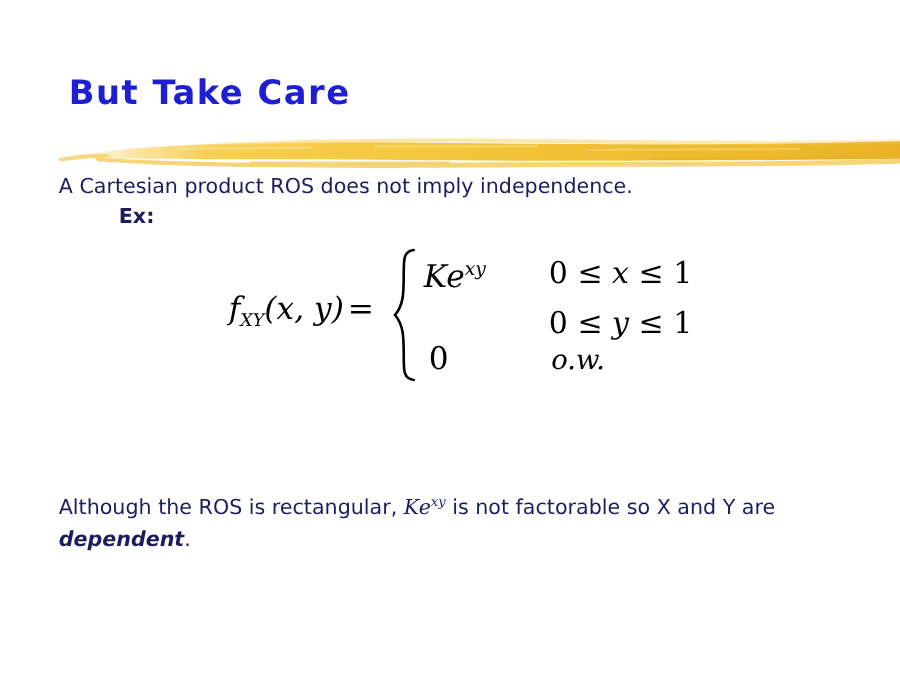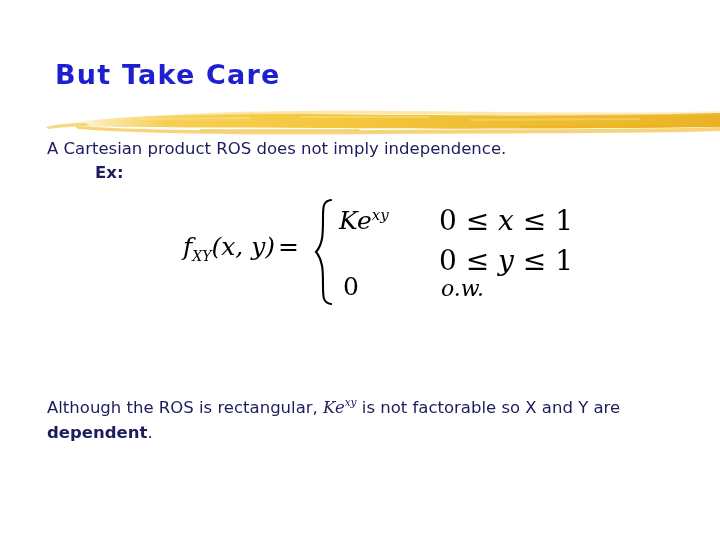--- a/index.html
+++ b/index.html
@@ -93,20 +93,21 @@
   }
 
   .serif-italic {
     font-family: "DejaVu Serif", "Liberation Serif", serif;
     font-style: italic;
     font-size: 16.5px;
   }
 
   .bold-italic {
     font-weight: bold;
+    font-style: italic;
   }
 
   .sup-xy {
     font-size: 10.5px;
     vertical-align: super;
     font-family: "DejaVu Serif", "Liberation Serif", serif;
     font-style: italic;
   }
 
   
@@ -161,21 +162,21 @@
   }
 
   #case-expr-2 {
     left: 160px;
     top: 76px;
     font-style: normal;
   }
 
   .case-cond {
     position: absolute;
-    font-size: 28px;
+    font-size: 24px;
     white-space: nowrap;
   }
 
   #case-cond-1 {
     left: 256px;
     top: 8px;
     font-style: normal;
   }
 
   #case-cond-2 {

